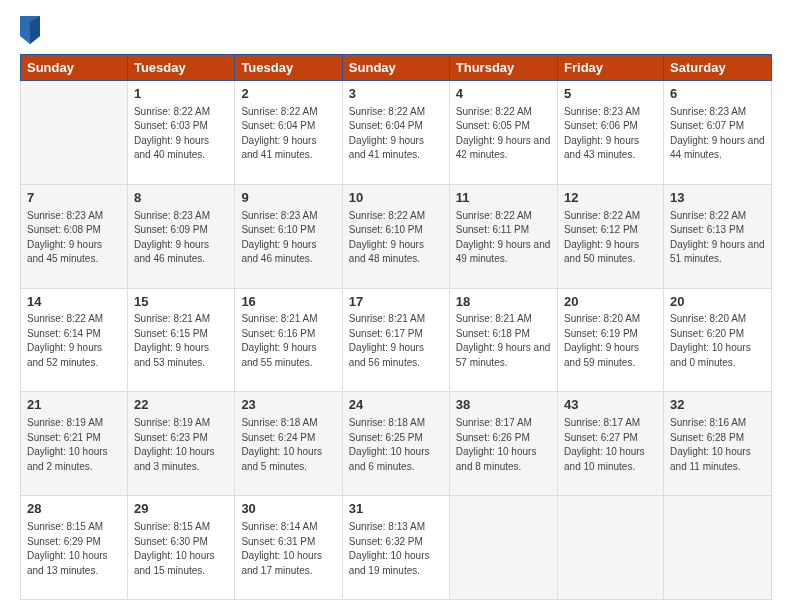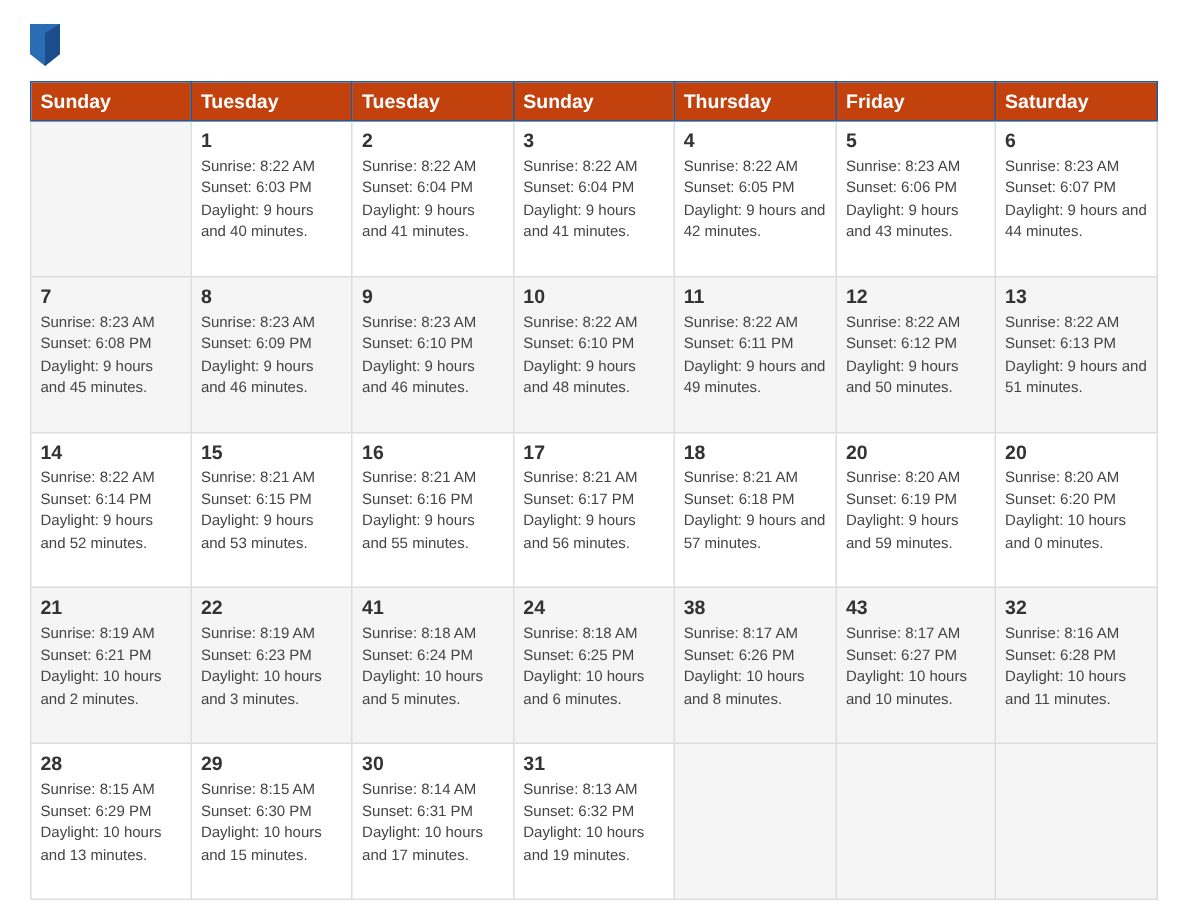--- a/index.html
+++ b/index.html
@@ -233,21 +233,21 @@
         <tr>
           <td>
             <span class="day-number">21</span>
             <div class="day-info">Sunrise: 8:19 AM<br>Sunset: 6:21 PM<br>Daylight: 10 hours and 2 minutes.</div>
           </td>
           <td>
             <span class="day-number">22</span>
             <div class="day-info">Sunrise: 8:19 AM<br>Sunset: 6:23 PM<br>Daylight: 10 hours and 3 minutes.</div>
           </td>
           <td>
-            <span class="day-number">41</span>
+            <span class="day-number">23</span>
             <div class="day-info">Sunrise: 8:18 AM<br>Sunset: 6:24 PM<br>Daylight: 10 hours and 5 minutes.</div>
           </td>
           <td>
             <span class="day-number">24</span>
             <div class="day-info">Sunrise: 8:18 AM<br>Sunset: 6:25 PM<br>Daylight: 10 hours and 6 minutes.</div>
           </td>
           <td>
             <span class="day-number">38</span>
             <div class="day-info">Sunrise: 8:17 AM<br>Sunset: 6:26 PM<br>Daylight: 10 hours and 8 minutes.</div>
           </td>

